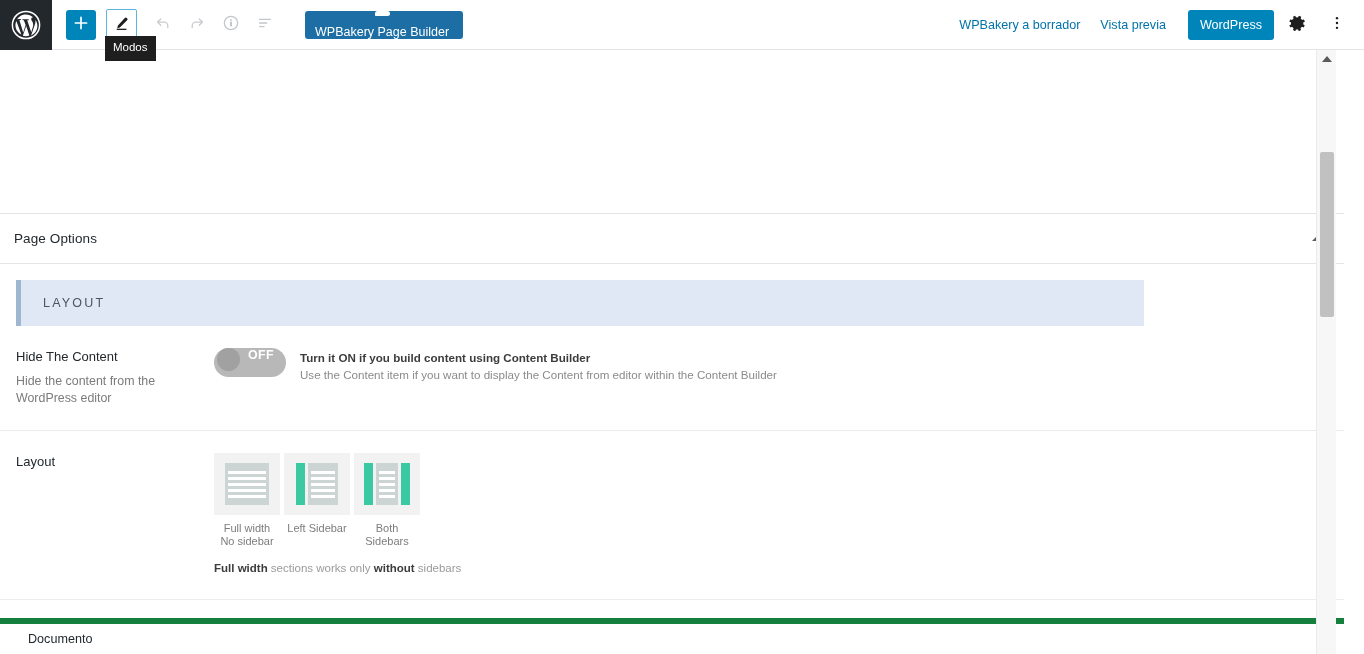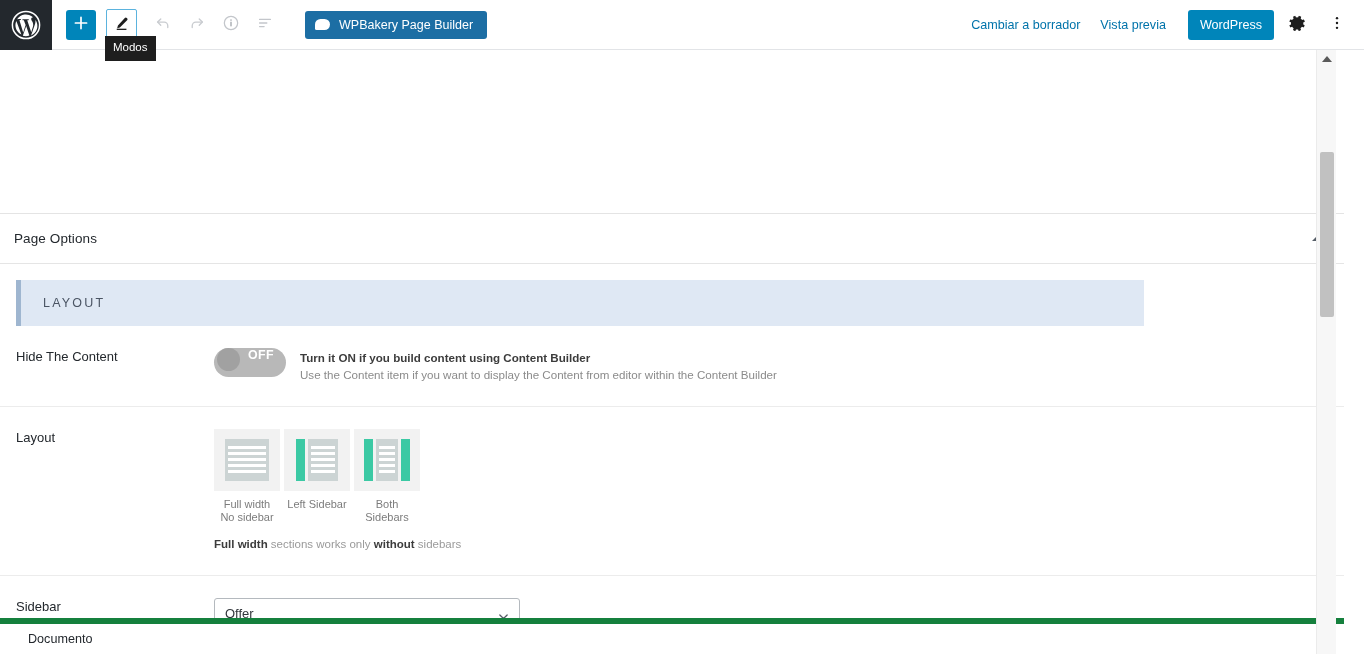--- a/index.html
+++ b/index.html
@@ -76,20 +76,21 @@
     border: none;
     border-radius: 3px;
     height: 28px;
     padding: 0 14px 0 10px;
     display: flex;
     align-items: center;
     gap: 9px;
     font-size: 12.5px;
     cursor: pointer;
     font-family: "Liberation Sans", sans-serif;
+    flex-direction: column;
   }
   .wpb-mark {
     width: 15px; height: 11px;
     background: #ffffff;
     border-radius: 7px 7px 7px 2px;
     display: block;
   }
 
   .tb-right {
     margin-left: auto;
@@ -466,21 +467,21 @@
       </span>
     </button>
 
     <button class="wpbakery-btn">
       <span class="wpb-mark"></span>
       <span>WPBakery Page Builder</span>
     </button>
   </div>
 
   <div class="tb-right">
-    <button class="link-btn">Cambiar a borrador</button>
+    <button class="link-btn">WPBakery a borrador</button>
     <button class="link-btn">Vista previa</button>
     <button class="update-btn">WordPress</button>
 
     <button class="icon-btn">
       <span>
         <svg width="19" height="19" viewBox="0 0 20 20" aria-hidden="true">
           <path d="M10 6.4A3.6 3.6 0 1 0 10 13.6 3.6 3.6 0 0 0 10 6.4zm0 5.5a1.9 1.9 0 1 1 0-3.8 1.9 1.9 0 0 1 0 3.8z" fill="#1e1e1e"></path>
           <path d="M17.3 11.6l-1.3-.5c.1-.4.1-.8.1-1.1s0-.7-.1-1.1l1.3-.5a.6.6 0 0 0 .3-.8l-.6-1.4a.6.6 0 0 0-.8-.3l-1.3.5a6 6 0 0 0-1.6-1.6l.5-1.3a.6.6 0 0 0-.3-.8L11.9 2a.6.6 0 0 0-.8.3l-.5 1.3a6.6 6.6 0 0 0-2.2 0L7.9 2.3a.6.6 0 0 0-.8-.3l-1.4.6a.6.6 0 0 0-.3.8l.5 1.3A6 6 0 0 0 4.3 6.3l-1.3-.5a.6.6 0 0 0-.8.3L1.6 7.5a.6.6 0 0 0 .3.8l1.3.5a6.6 6.6 0 0 0 0 2.2l-1.3.5a.6.6 0 0 0-.3.8l.6 1.4a.6.6 0 0 0 .8.3l1.3-.5a6 6 0 0 0 1.6 1.6l-.5 1.3a.6.6 0 0 0 .3.8l1.4.6a.6.6 0 0 0 .8-.3l.5-1.3a6.6 6.6 0 0 0 2.2 0l.5 1.3a.6.6 0 0 0 .8.3l1.4-.6a.6.6 0 0 0 .3-.8l-.5-1.3a6 6 0 0 0 1.6-1.6l1.3.5a.6.6 0 0 0 .8-.3l.6-1.4a.6.6 0 0 0-.3-.8z" fill="#1e1e1e"></path>
         </svg>
       </span>
@@ -514,20 +515,21 @@
 
     <div class="metabox-body">
 
       <div class="layout-banner">
         <span>LAYOUT</span>
       </div>
 
       <div class="opt-row">
         <div class="opt-label">
           <span class="lab-title">Hide The Content</span>
+          <span class="lab-desc">Hide the content from the WordPress editor</span>
         </div>
         <div class="opt-field">
           <div class="switch">
             <span class="knob"></span>
             <span class="sw-text">OFF</span>
           </div>
           <div class="switch-help">
             <span class="sh-1">Turn it ON if you build content using Content Builder</span>
             <span class="sh-2">Use the Content item if you want to display the Content from editor within the Content Builder</span>
           </div>

